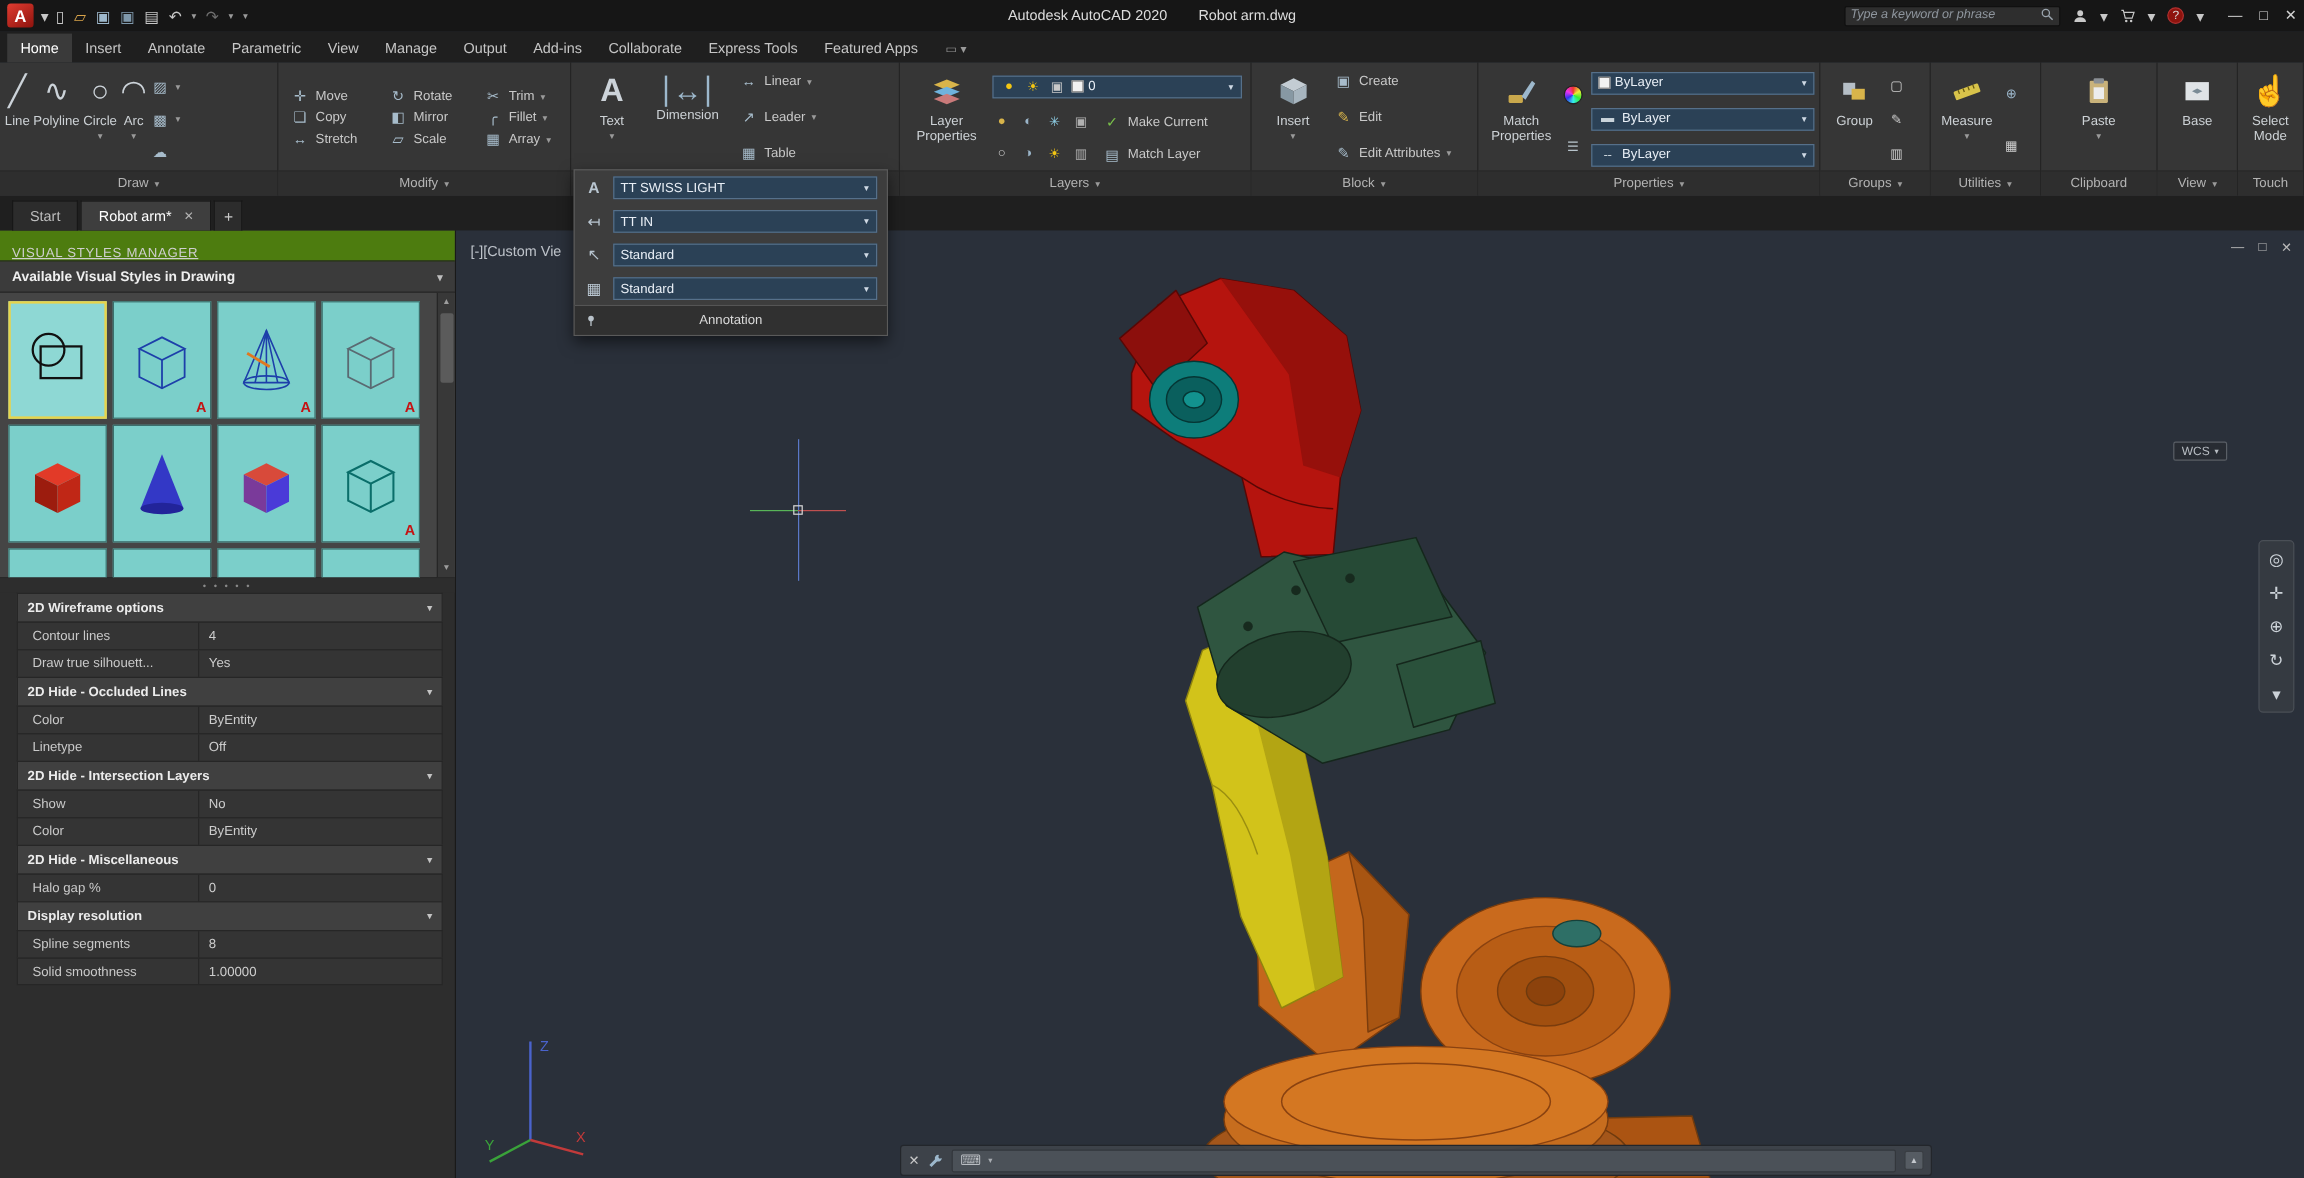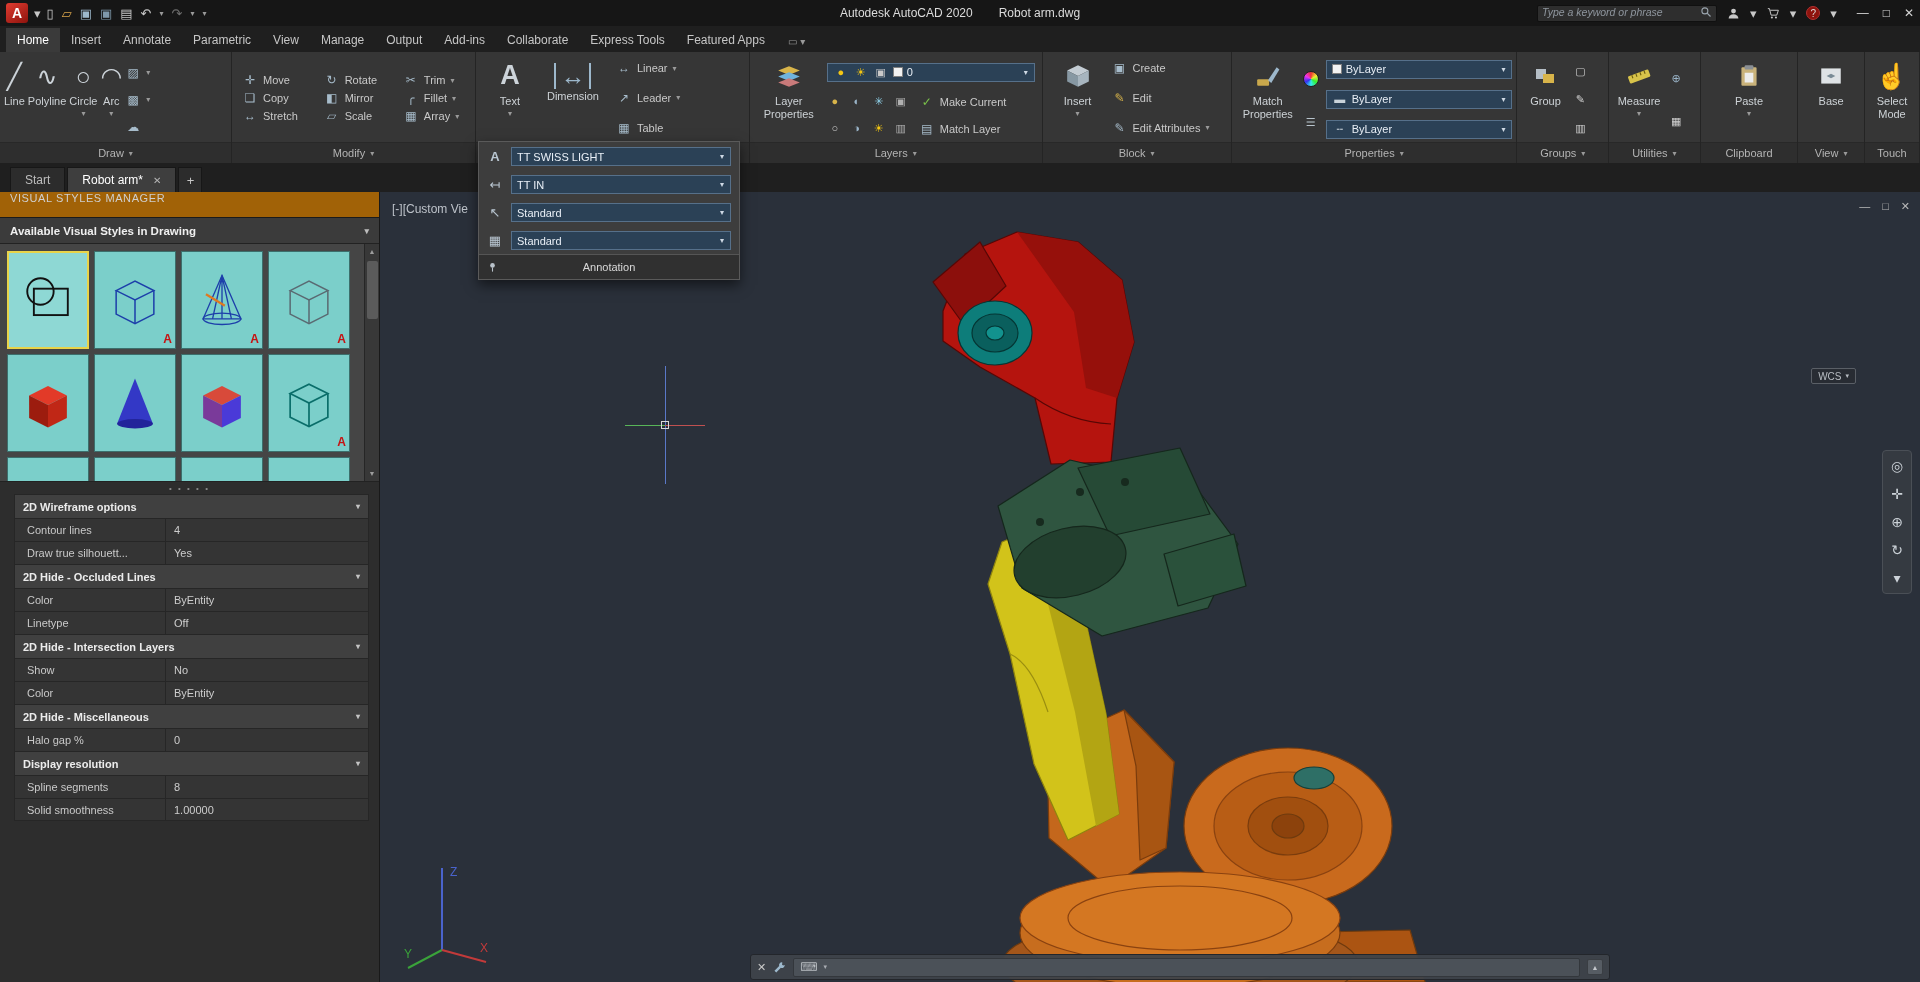--- a/index.html
+++ b/index.html
@@ -57,21 +57,21 @@
 
   
   .filetabs { position:absolute; left:0; top:163px; width:100%; height:29px; background:#1f1f1f; display:flex; align-items:flex-end; padding-left:10px; gap:2px; z-index:53; }
   .ftab { height:25px; display:flex; align-items:center; padding:0 14px; font-size:12px; color:#bdbdbd; background:#2c2c2c; border:1px solid #171717; border-bottom:none; gap:10px; }
   .ftab.active { background:#3e3e3e; color:#ffffff; }
   .ftab .x { color:#b5b5b5; font-size:10px; }
   .ftab-plus { width:24px; height:25px; display:flex; align-items:center; justify-content:center; background:#2c2c2c; border:1px solid #171717; border-bottom:none; color:#c8c8c8; font-size:13px; }
 
   
   .palette { position:absolute; left:0; top:192px; width:380px; bottom:0; background:#2d2d2d; border-right:1px solid #191919; z-index:40; display:flex; flex-direction:column; }
-  .pal-title { height:26px; background:#a16207; display:flex; align-items:flex-start; padding:0 10px; color:#cfcfcf; font-size:11px; letter-spacing:.6px; border-bottom:1px solid #1b1b1b; }
+  .pal-title { height:26px; background:#4d7c0f; display:flex; align-items:flex-end; padding:0 10px; color:#cfcfcf; font-size:11px; letter-spacing:.6px; border-bottom:1px solid #1b1b1b;text-decoration:underline; }
   .pal-header { height:26px; background:#3b3b3b; display:flex; align-items:center; padding:0 10px; color:#efefef; font-weight:bold; font-size:11.5px; border-bottom:1px solid #222; }
   .pal-header .chev { margin-left:auto; font-size:9px; color:#bdbdbd; }
   .thumbwrap { height:238px; background:#454545; position:relative; overflow:hidden; border-bottom:1px solid #222; }
   .thumbgrid { position:absolute; left:7px; top:7px; width:346px; display:grid; grid-template-columns:repeat(4,82px); gap:5px; }
   .tile { width:82px; height:98px; background:#7bcfca; position:relative; display:flex; align-items:center; justify-content:center; border:1px solid #3c6f6c; }
   .tile.sel { border:2px solid #e8d44a; background:#8ed8d4; }
   .tile .badge { position:absolute; right:3px; bottom:2px; color:#c61212; font-weight:bold; font-size:12px; }
   .vscroll { position:absolute; right:0; top:0; width:15px; height:100%; background:#383838; border-left:1px solid #262626; display:flex; flex-direction:column; align-items:center; }
   .vscroll .arr { height:15px; display:flex; align-items:center; justify-content:center; color:#9d9d9d; font-size:7px; width:100%; }
   .vscroll .thumb { width:11px; height:58px; background:#5b5b5b; border-radius:2px; margin-top:2px; }

